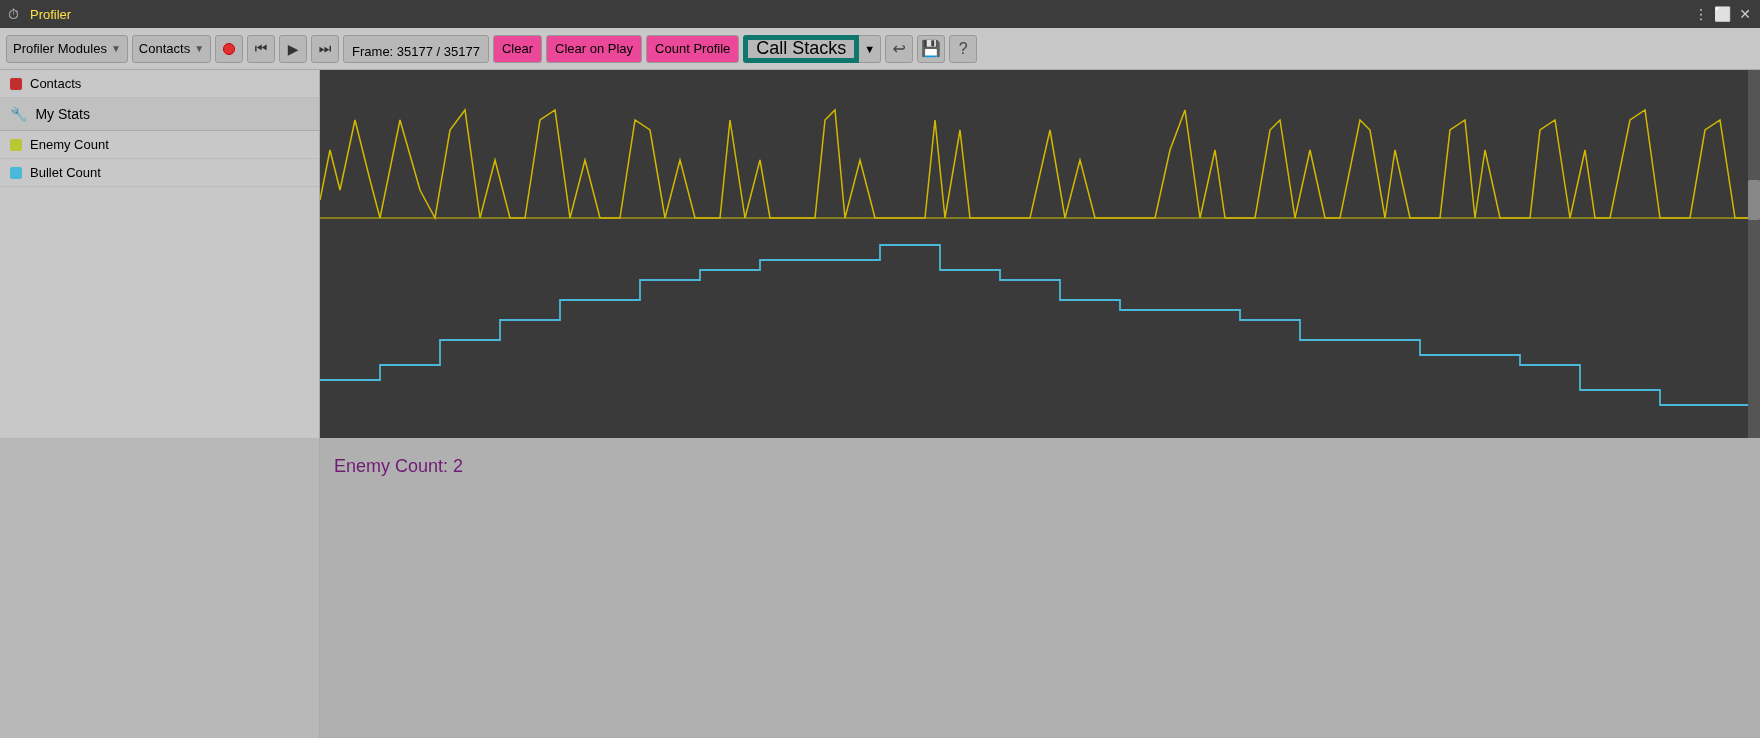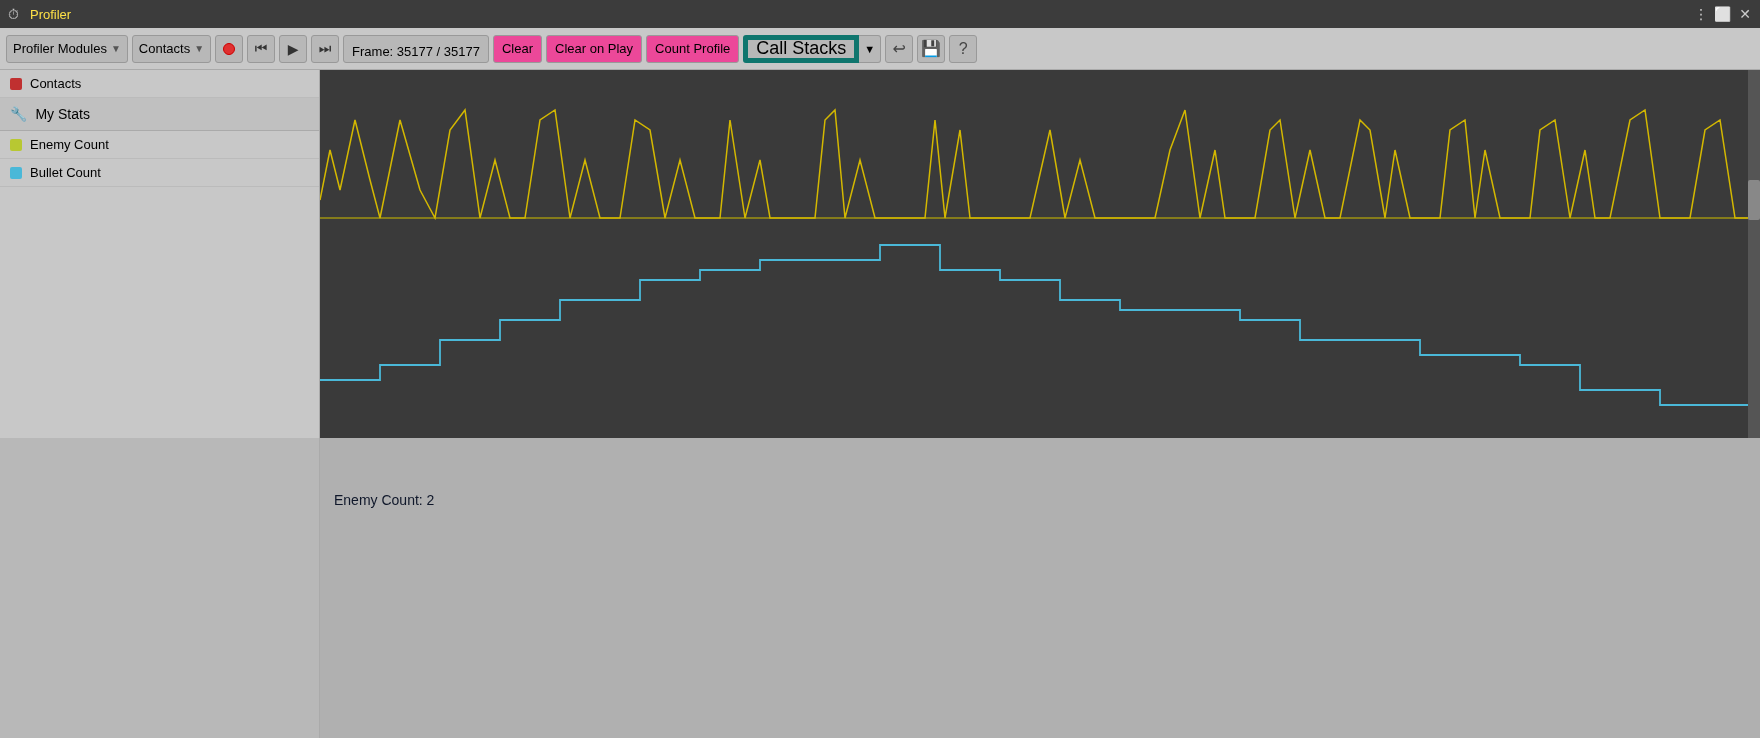--- a/index.html
+++ b/index.html
@@ -226,24 +226,23 @@
     .scrollbar-thumb {
       position: absolute;
       right: 0;
       top: 30%;
       width: 12px;
       height: 40px;
       background: #888;
       border-radius: 2px;
     }
     .stat-line {
-      font-size: 14px;
-      color: #0f172a;
+      font-size: 18px;
+      color: #701a75;
       line-height: 1.8;
-      margin-top: 38px;
     }
 
     
     .content-wrapper {
       display: flex;
       flex-direction: column;
       height: calc(738px - 28px - 42px);
     }
     .top-section {
       display: flex;

